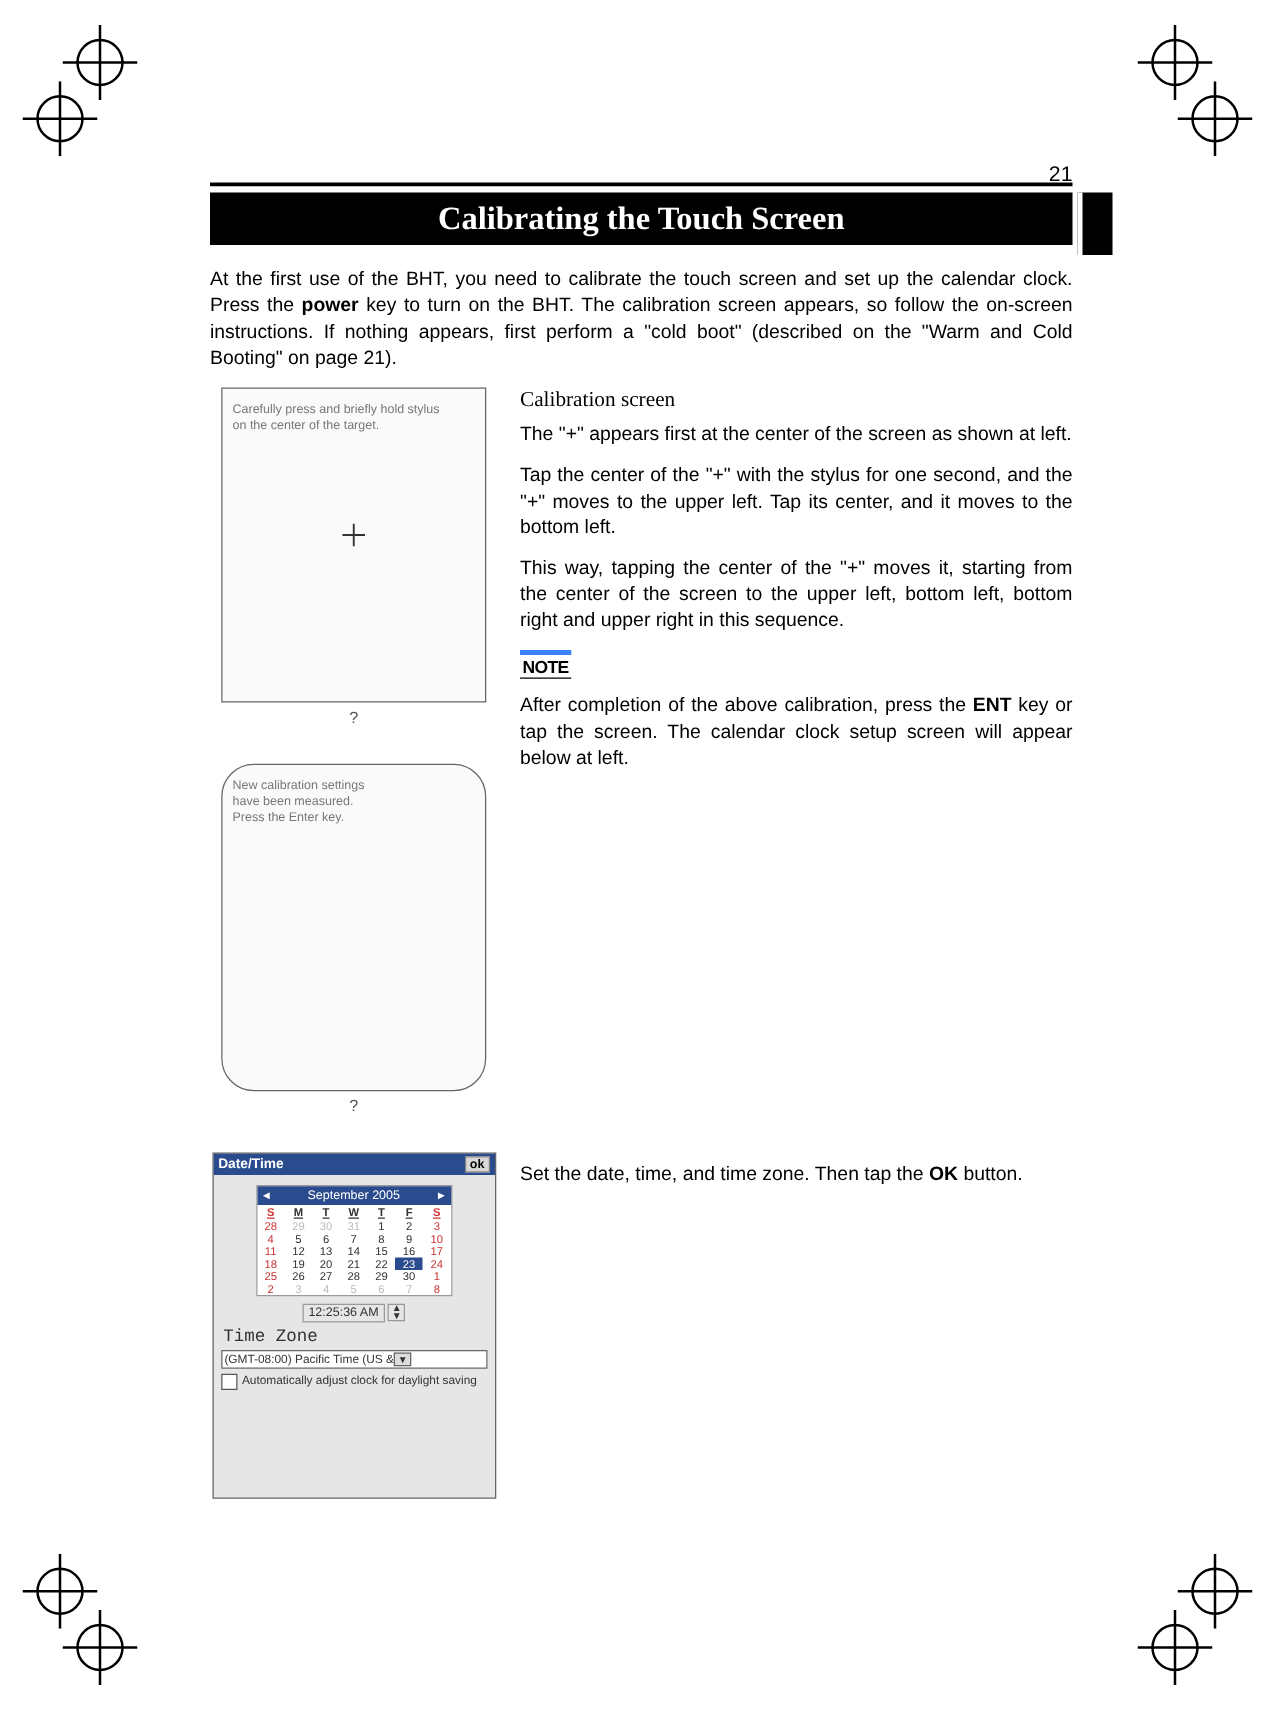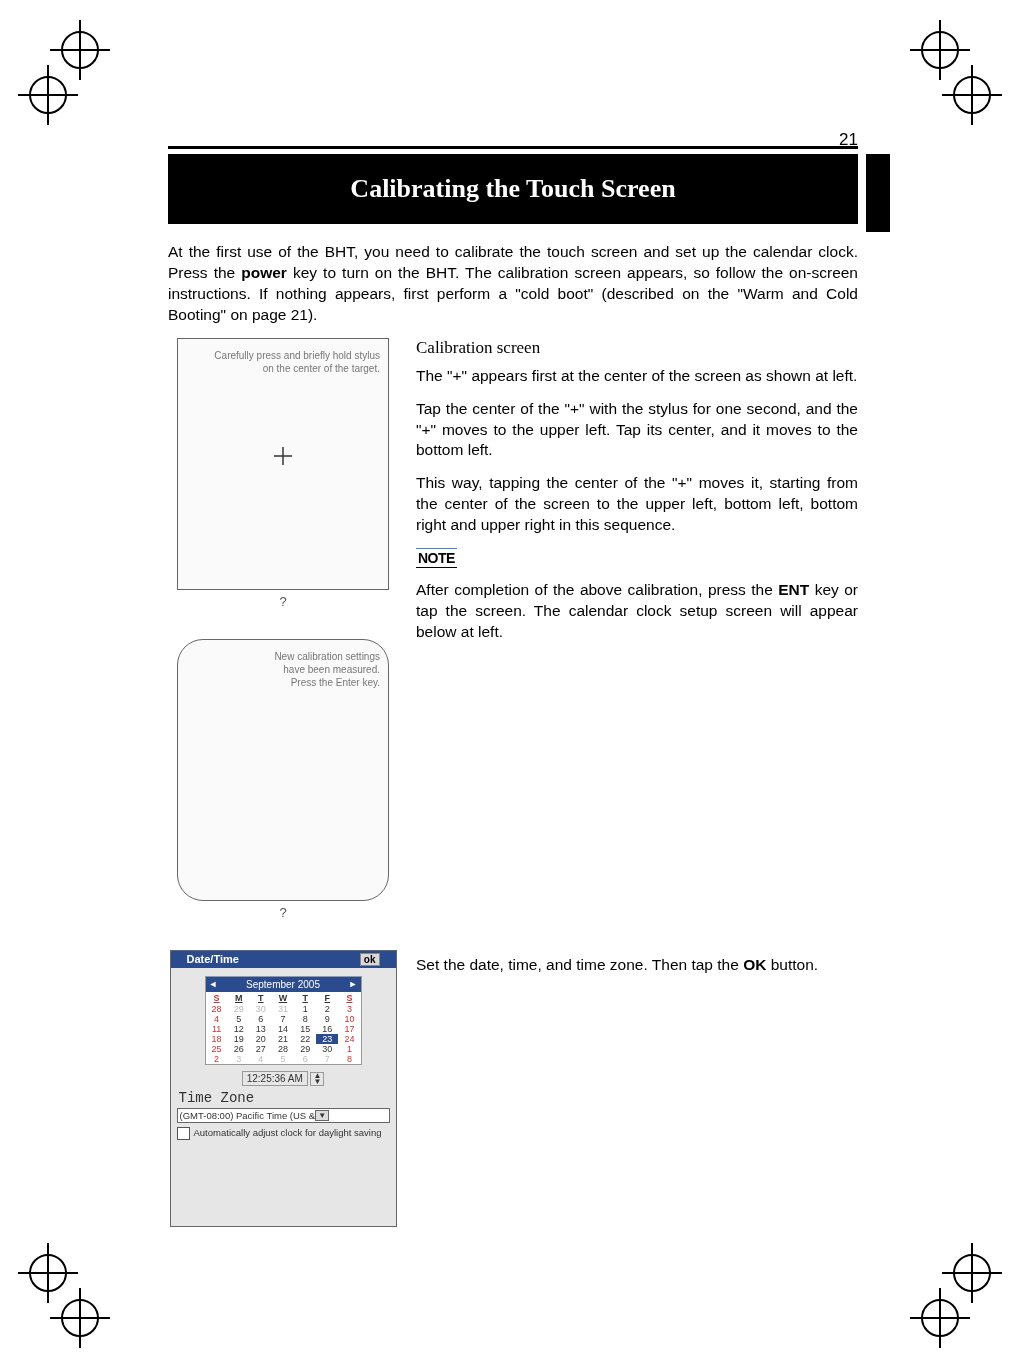--- a/index.html
+++ b/index.html
@@ -35,21 +35,21 @@
     text-align: right;
     font-size: 17px;
     margin-bottom: 4px;
   }
   .title-bar {
     background: #000;
     color: #fff;
     font-family: "Times New Roman", serif;
     font-weight: bold;
     font-size: 26px;
-    padding: 20px 0;
+    padding: 6px 0;
     text-align: center;
     position: relative;
     margin-bottom: 18px;
   }
   .title-bar::before {
     content: "";
     position: absolute;
     top: -8px;
     left: 0;
     right: 0;
@@ -95,21 +95,21 @@
   .shot-3 { height: 275px; margin-top: 30px; width: 225px; background:#e6e6e6;}
   .shot-caption {
     text-align: center;
     font-size: 13px;
     color: #555;
     margin-bottom: 6px;
   }
   .shot-text {
     font-size: 10px;
     color: #777;
-    text-align: right;
+    text-align: left;
     padding: 10px 8px 0 8px;
     line-height: 1.3;
   }
   .crosshair {
     position: absolute;
     left: 50%;
     top: 48%;
     transform: translate(-50%,-50%);
     font-size: 22px;
     color: #333;
@@ -127,41 +127,41 @@
     margin-bottom: 12px;
   }
   .note-row {
     display: flex;
     gap: 10px;
     margin-bottom: 12px;
   }
   .note-icon {
     font-weight: bold;
     font-size: 14px;
-    border-top: 1px solid #3b82f6;
+    border-top: 4px solid #3b82f6;
     border-bottom: 1.5px solid #000;
     padding: 1px 2px;
     align-self: flex-start;
     font-family: Arial, sans-serif;
     letter-spacing: -0.5px;
   }
   .note-text {
     font-family: "Times New Roman", serif;
     font-size: 17px;
     line-height: 1.35;
     text-align: justify;
     flex: 1;
   }
   
   .dt-title {
     background: #2a4b8d;
     color: #fff;
     font-size: 11px;
     font-weight: bold;
-    padding: 2px 16px;
+    padding: 2px 4px;
     display: flex;
     justify-content: space-between;
   }
   .dt-ok {
     background: #d9d9d9;
     color: #000;
     font-size: 10px;
     padding: 0 3px;
     border: 1px solid #888;
   }

